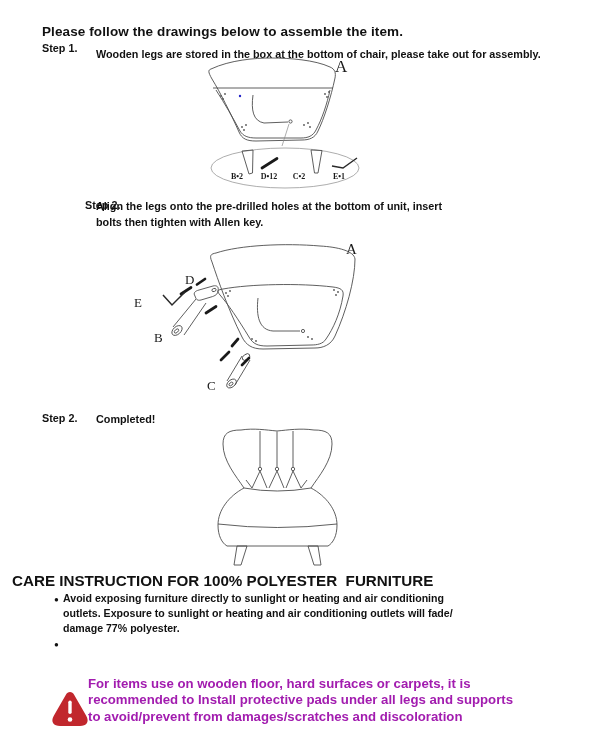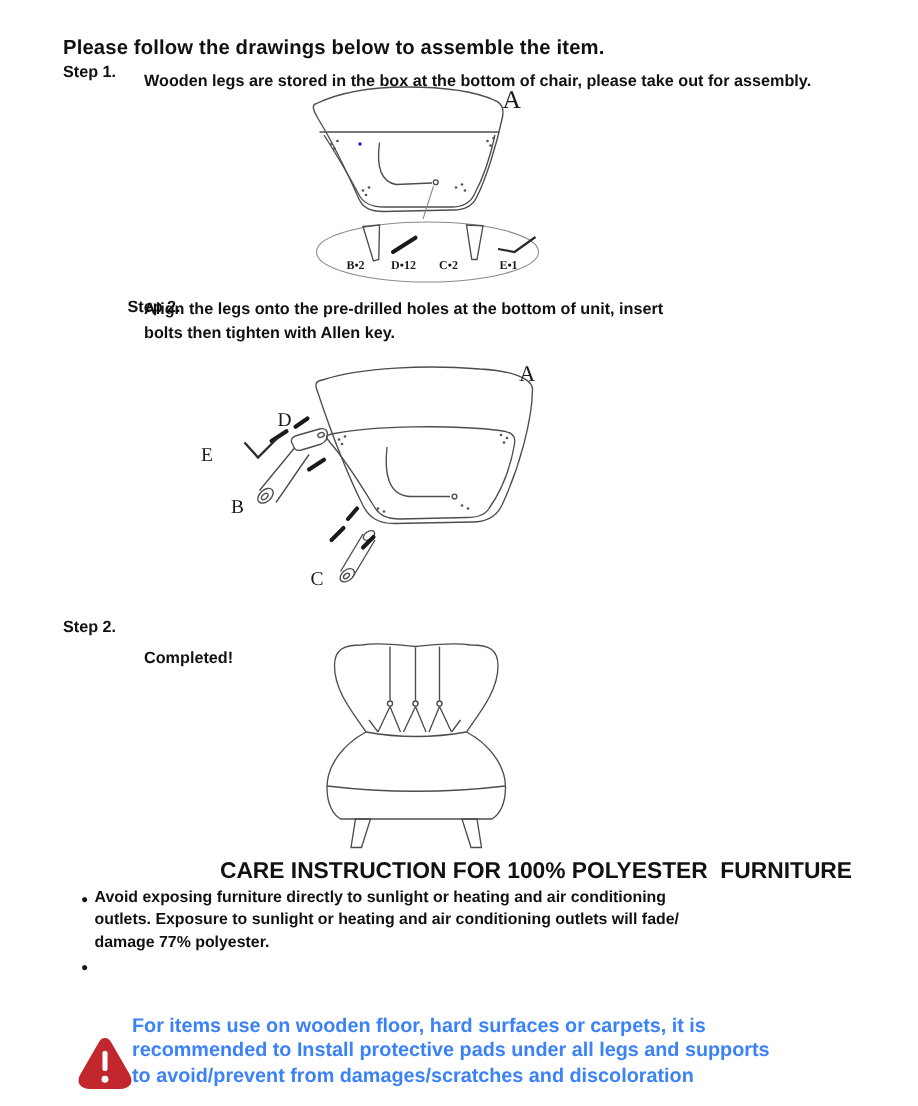--- a/index.html
+++ b/index.html
@@ -2,28 +2,28 @@
 <html><head>
 <meta charset="utf-8">
 <style>
   html,body{margin:0;padding:0;background:#fff;}
   #page{position:relative;width:568px;height:737px;background:#ffffff;overflow:hidden;
         font-family:"Liberation Sans",sans-serif;color:#111;}
   .abs{position:absolute;}
   .doc-title{left:42px;top:24px;font-size:13.5px;font-weight:bold;letter-spacing:.1px;}
   .step-label{font-size:10.8px;font-weight:bold;}
   .step-text{font-size:10.8px;font-weight:bold;white-space:pre-line;line-height:15.5px;}
-  .care-title{left:12px;right:0;top:572px;text-align:right;font-size:15.2px;font-weight:bold;
+  .care-title{left:12px;right:0;top:572px;text-align:left;font-size:15.2px;font-weight:bold;
               white-space:pre;}
   .bullets{left:54px;top:591px;width:500px;}
   .bullet-row{display:flex;align-items:flex-start;}
   .bullet-marker{font-size:8px;line-height:15px;margin-top:1px;width:9px;flex:0 0 9px;}
   .bullet-text{font-size:10.6px;font-weight:bold;white-space:pre-line;line-height:15px;}
   .warning-text{left:88px;top:676px;width:460px;font-size:13.2px;font-weight:bold;
-                white-space:pre-line;line-height:16.4px;color:#3b82f6;}
+                white-space:pre-line;line-height:16.4px;color:#a21caf;}
   svg{display:block;}
   .line{stroke:#4d4d4d;stroke-width:.9;fill:none;}
   .thin{stroke:#8a8a8a;stroke-width:.7;fill:none;}
   .bolt{stroke:#1a1a1a;stroke-width:2.7;stroke-linecap:round;fill:none;}
   .serif-letter{font-family:"Liberation Serif",serif;fill:#1a1a1a;}
   .part-label{font-family:"Liberation Serif",serif;font-weight:bold;font-size:8px;
               fill:#1a1a1a;text-anchor:middle;}
   .hole{fill:#555;}
 </style>
 </head>
@@ -120,21 +120,21 @@
       <path class="bolt" d="M117,133 L124,126"></path>
     </g>
     <text class="serif-letter" x="221" y="22" font-size="15">A</text>
     <text class="serif-letter" x="60" y="52" font-size="13">D</text>
     <text class="serif-letter" x="9" y="75" font-size="13">E</text>
     <text class="serif-letter" x="29" y="110" font-size="13">B</text>
     <text class="serif-letter" x="82" y="158" font-size="13">C</text>
   </svg>
 
   <div class="abs step-label" style="left:42px;top:412px;">Step 2.</div>
-  <div class="abs step-text" style="left:96px;top:432px;">Completed!</div>
+  <div class="abs step-text" style="left:96px;top:412px;">Completed!</div>
 
   <svg class="abs" style="left:210px;top:424px;" width="135" height="145" viewBox="0 0 135 145">
     <g>
       <path class="line" d="M34,64 C26,52 13,37 13,20 C13,9 19,6 31,6 C44,4 56,6 67,7 C78,6 90,4 104,6 C116,6 122,9 122,20 C122,37 109,52 101,64"></path>
       <path class="line" d="M50,7 L50,43 M67,7.5 L67,43 M83,7 L83,43"></path>
       <circle class="line" cx="50" cy="45" r="1.7" fill="#fff"></circle>
       <circle class="line" cx="67" cy="45" r="1.7" fill="#fff"></circle>
       <circle class="line" cx="83" cy="45" r="1.7" fill="#fff"></circle>
       <path class="line" d="M50,47 L42,64 M50,47 L57,64 M67,47 L59,64 M67,47 L74,64 M83,47 L76,64 M83,47 L91,64"></path>
       <path class="line" d="M42,64 L36,56 M91,64 L97,56"></path>

